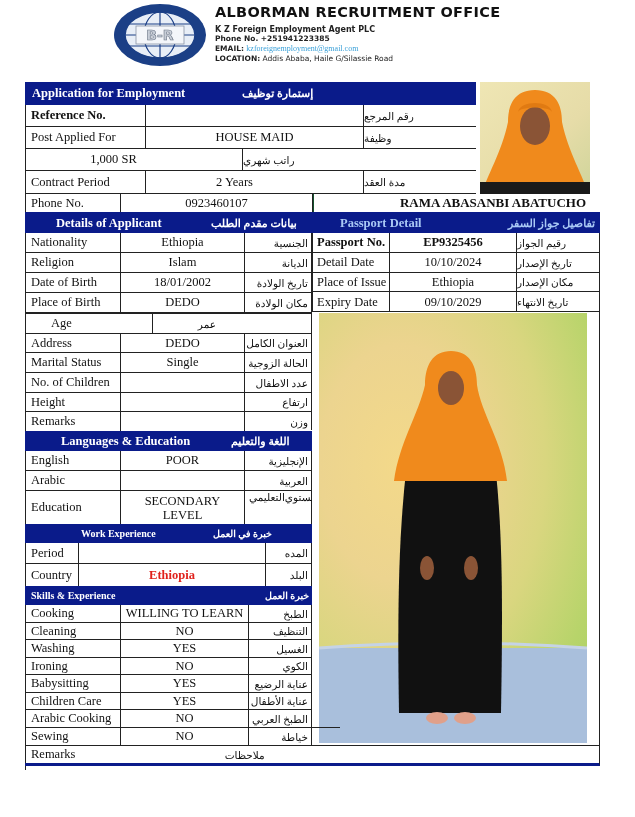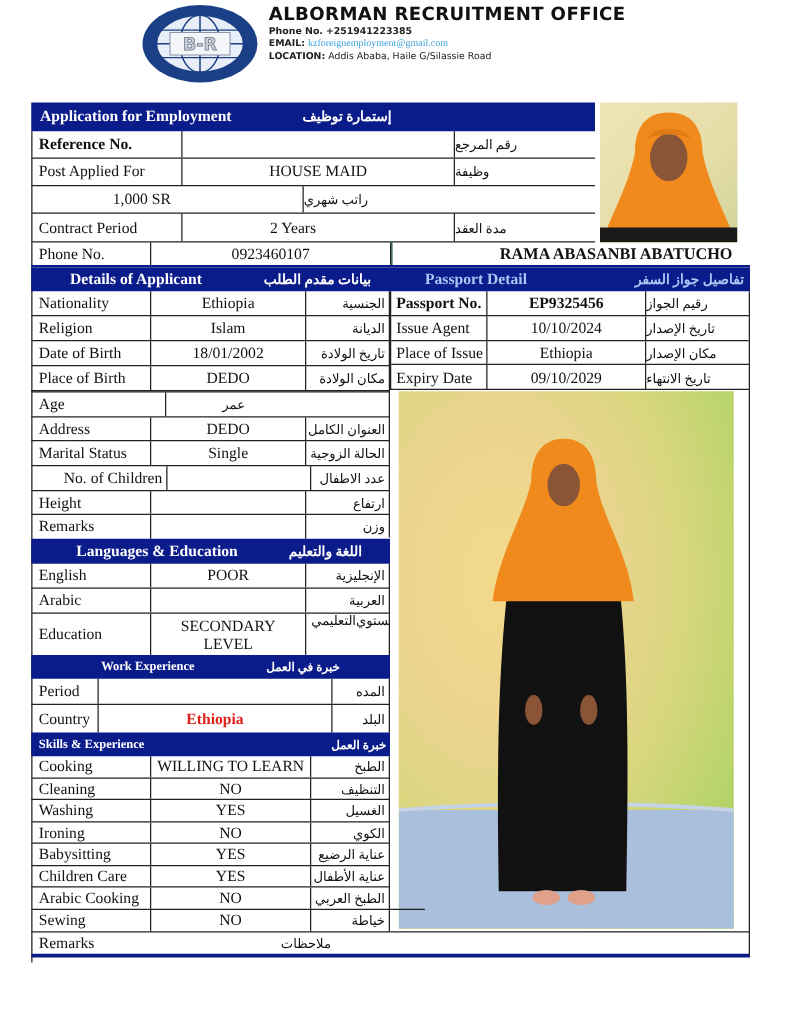--- a/index.html
+++ b/index.html
@@ -44,20 +44,21 @@
     <ellipse cx="48" cy="33" rx="16" ry="23" fill="none" stroke="#1b3f86" stroke-width="1.2"></ellipse>
     <line x1="48" y1="10" x2="48" y2="56" stroke="#1b3f86" stroke-width="1.2"></line>
     <line x1="13" y1="33" x2="83" y2="33" stroke="#1b3f86" stroke-width="1.2"></line>
     <line x1="17" y1="22" x2="79" y2="22" stroke="#1b3f86" stroke-width="1"></line>
     <line x1="17" y1="44" x2="79" y2="44" stroke="#1b3f86" stroke-width="1"></line>
     <rect x="24" y="24" width="48" height="18" fill="#f4f6fa" stroke="#8a94a6" stroke-width="0.8"></rect>
     <text x="48" y="38" text-anchor="middle" font-family="DejaVu Sans, sans-serif" font-size="14" font-weight="bold" fill="#c8ced8" stroke="#6a7484" stroke-width="0.6">B-R</text>
   </svg>
   <div class="lh-text">
     <div class="lh-title">ALBORMAN RECRUITMENT OFFICE</div>
+    <div class="lh-sub">K Z Foreign Employment Agent PLC</div>
     <div class="lh-line"><b>Phone No.</b> <b>+251941223385</b></div>
     <div class="lh-line"><b>EMAIL:</b> <span class="lh-email">kzforeignemployment@gmail.com</span></div>
     <div class="lh-line"><b>LOCATION:</b> <span>Addis Ababa, Haile G/Silassie Road</span></div>
   </div>
 </div>
 
 <div class="hdr" style="left:25px; top:82px; width:451px; height:23px;">
   <span class="en" style="left:7px;">Application for Employment</span>
   <span class="ar" style="left:217px;">إستمارة توظيف</span>
 </div>
@@ -117,35 +118,35 @@
   <div class="cell l" style="width:96px;">Date of Birth</div>
   <div class="cell c" style="width:124px;">18/01/2002</div>
   <div class="cell r" style="width:67px; justify-content:flex-start; padding-left:4px;">تاريخ الولادة</div>
 </div>
 <div class="row" style="left:25px; top:293px; width:287px; height:20px;">
   <div class="cell l" style="width:96px;">Place of Birth</div>
   <div class="cell c" style="width:124px;">DEDO</div>
   <div class="cell r" style="width:67px; justify-content:flex-start; padding-left:4px;">مكان الولادة</div>
 </div>
 <div class="row" style="left:25px; top:313px; width:287px; height:21px; border-top:1px solid #222;">
-  <div class="cell l" style="width:108px;">Age</div>
+  <div class="cell l" style="width:108px;margin-left:20px;">Age</div>
   <div class="cell r" style="width:67px; justify-content:flex-start; padding-left:4px;">عمر</div>
 </div>
 <div class="row" style="left:25px; top:334px; width:287px; height:19px;">
   <div class="cell l" style="width:96px;">Address</div>
   <div class="cell c" style="width:124px;">DEDO</div>
   <div class="cell r" style="width:67px; justify-content:flex-start; padding-left:4px;">العنوان الكامل</div>
 </div>
 <div class="row" style="left:25px; top:353px; width:287px; height:20px;">
   <div class="cell l" style="width:96px;">Marital Status</div>
   <div class="cell c" style="width:124px;">Single</div>
   <div class="cell r" style="width:67px; justify-content:flex-start; padding-left:4px;">الحالة الزوجية</div>
 </div>
 <div class="row" style="left:25px; top:373px; width:287px; height:20px;">
-  <div class="cell l" style="width:96px;margin-left:20px;">No. of Children</div>
+  <div class="cell l" style="width:96px;">No. of Children</div>
   <div class="cell c" style="width:124px;"></div>
   <div class="cell r" style="width:67px; justify-content:flex-start; padding-left:4px;">عدد الاطفال</div>
 </div>
 <div class="row" style="left:25px; top:393px; width:287px; height:19px;">
   <div class="cell l" style="width:96px;">Height</div>
   <div class="cell c" style="width:124px;"></div>
   <div class="cell r" style="width:67px; justify-content:flex-start; padding-left:4px;">ارتفاع</div>
 </div>
 <div class="row" style="left:25px; top:412px; width:287px; height:19px; border-bottom:none;">
   <div class="cell l" style="width:96px;">Remarks</div>
@@ -157,21 +158,21 @@
   <span class="en" style="left:28px;">Passport Detail</span>
   <span class="ar" style="left:196px;">تفاصيل جواز السفر</span>
 </div>
 <div class="box" style="left:312px; top:233px; width:288px; height:79px; border-left:1px solid #222; border-right:1px solid #222; border-bottom:1px solid #222;"></div>
 <div class="row" style="left:313px; top:233px; width:286px; height:20px;">
   <div class="cell l bold" style="width:77px; padding-left:4px;">Passport No.</div>
   <div class="cell c bold" style="width:127px;">EP9325456</div>
   <div class="cell r" style="width:82px;">رقيم الجواز</div>
 </div>
 <div class="row" style="left:313px; top:253px; width:286px; height:20px;">
-  <div class="cell l" style="width:77px; padding-left:4px;">Issue Agent</div>
+  <div class="cell l" style="width:77px; padding-left:4px;">Detail Date</div>
   <div class="cell c" style="width:127px;">10/10/2024</div>
   <div class="cell r" style="width:82px;">تاريخ الإصدار</div>
 </div>
 <div class="row" style="left:313px; top:273px; width:286px; height:19px;">
   <div class="cell l" style="width:77px; padding-left:4px;">Place of Issue</div>
   <div class="cell c" style="width:127px;">Ethiopia</div>
   <div class="cell r" style="width:82px;">مكان الإصدار</div>
 </div>
 <div class="row" style="left:313px; top:292px; width:286px; height:20px; border-bottom:none;">
   <div class="cell l" style="width:77px; padding-left:4px;">Expiry Date</div>

